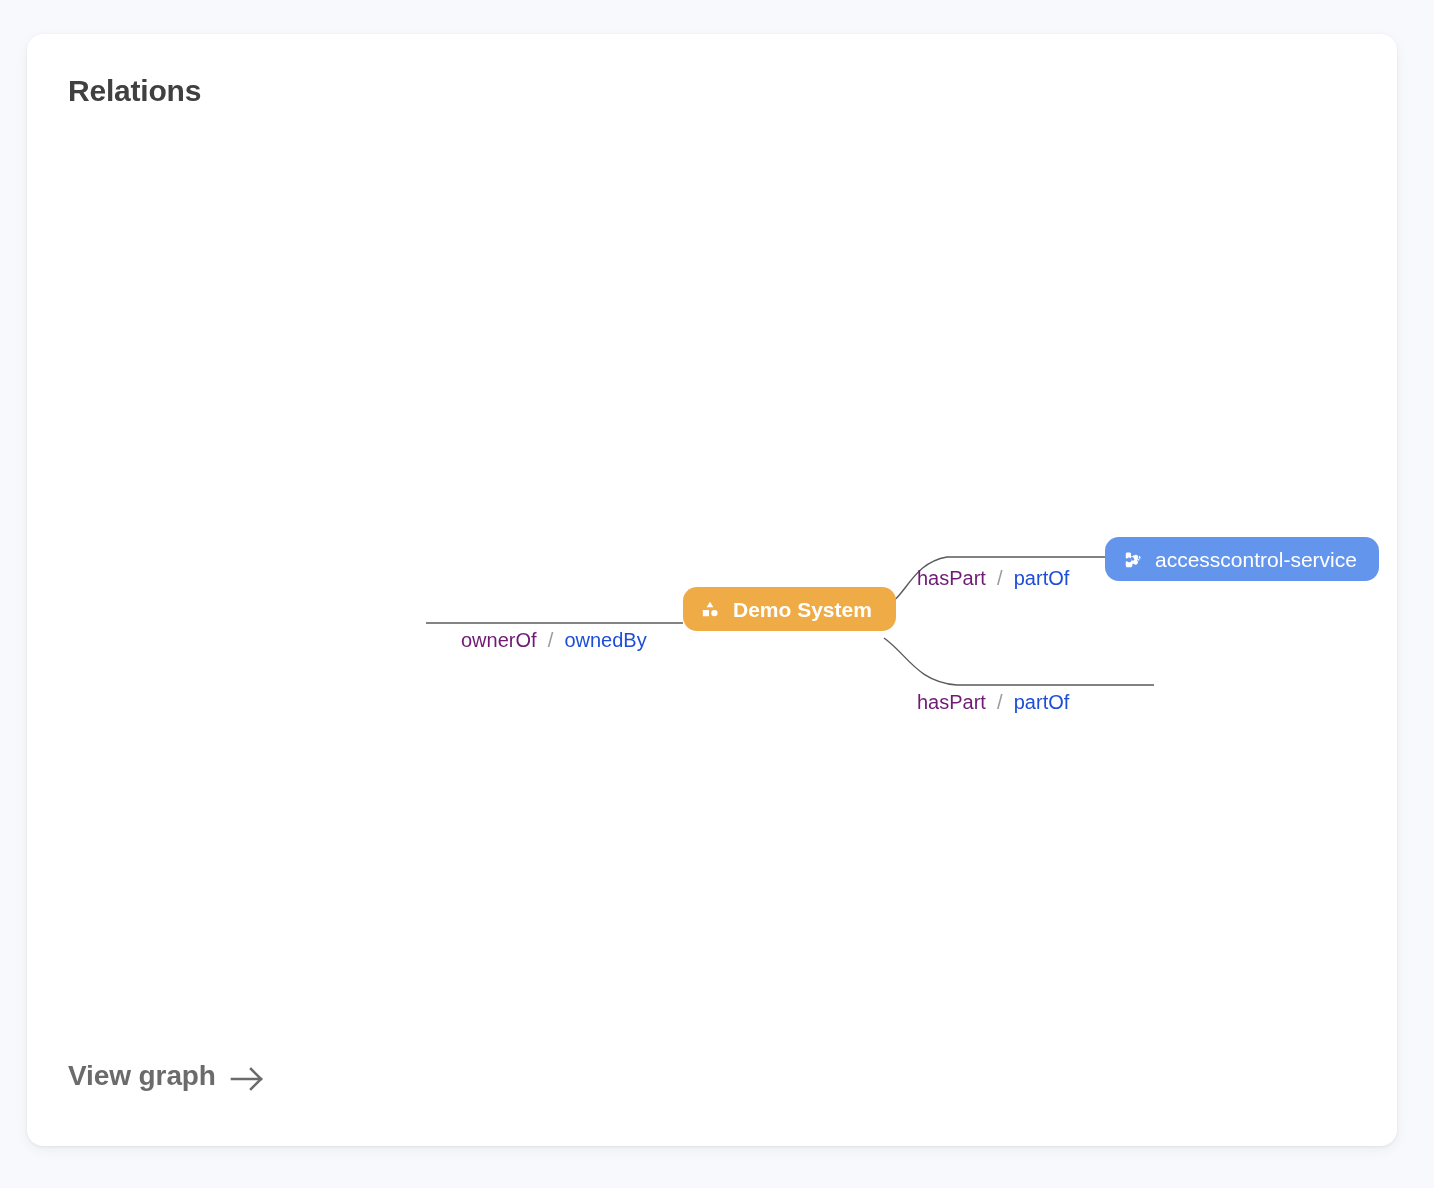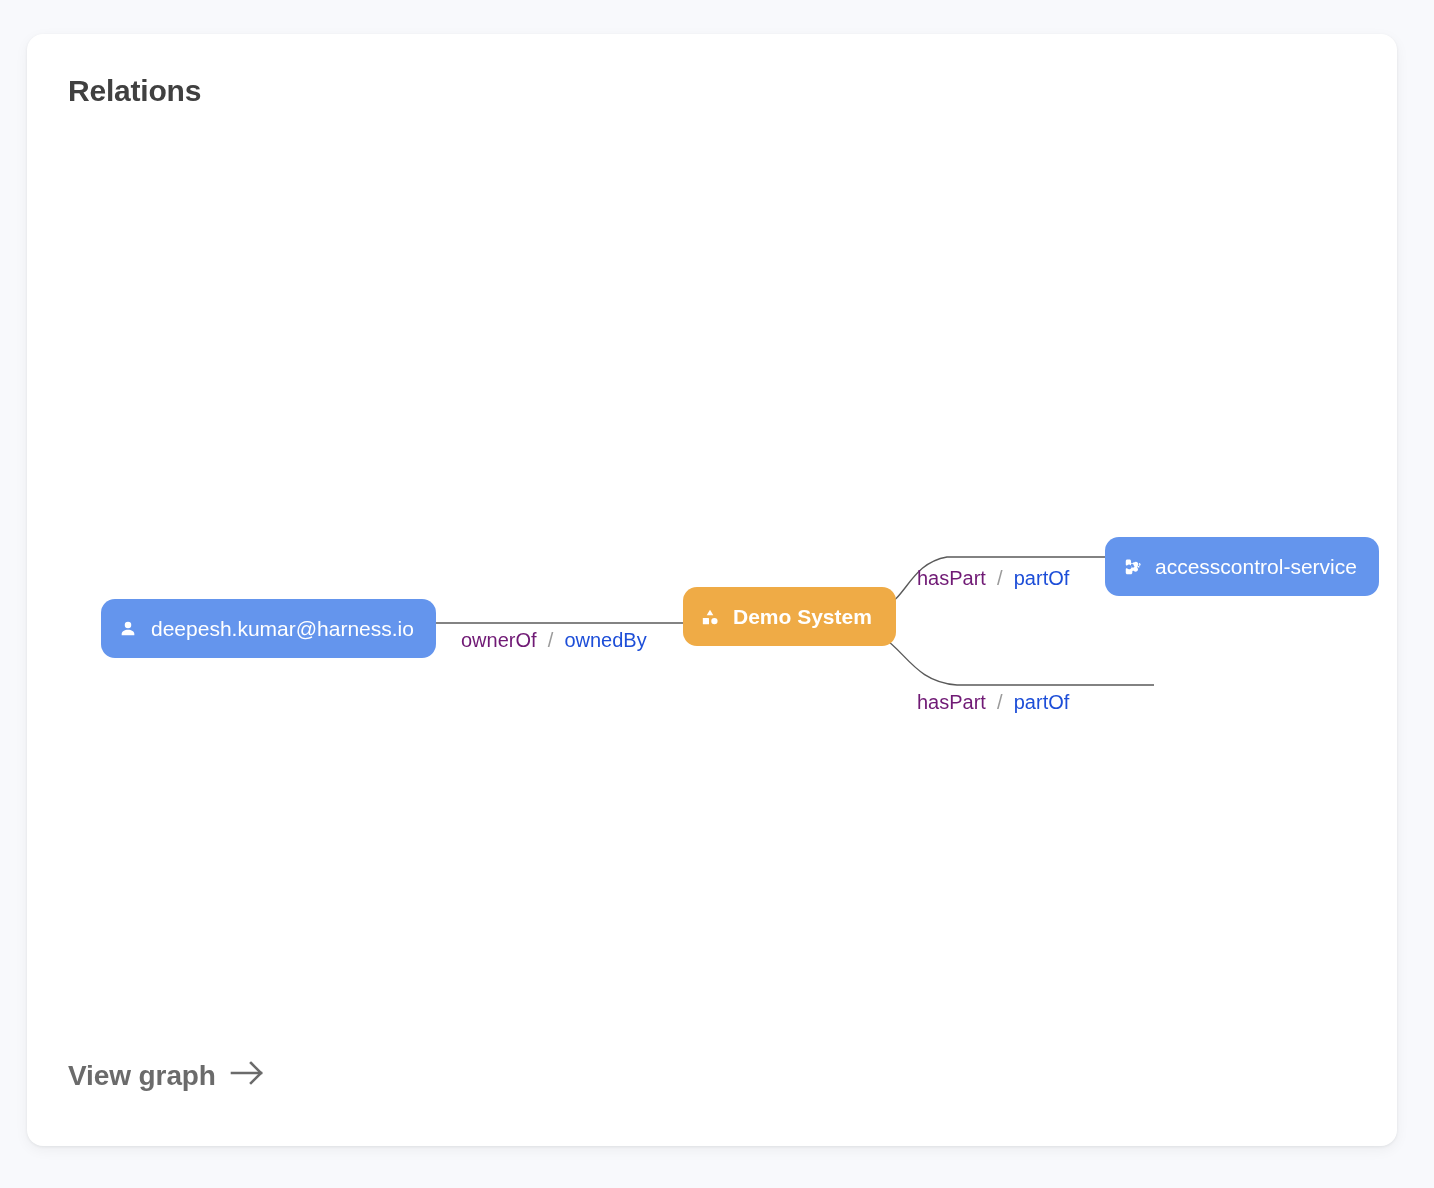--- a/index.html
+++ b/index.html
@@ -57,21 +57,21 @@
     width: 1370px;
     height: 930px;
     pointer-events: none;
   }
 
   
   .node {
     position: absolute;
     display: flex;
     align-items: center;
-    height: 59px;
+    height: 44px;
     border-radius: 14px;
     padding: 0 22px 0 16px;
     color: #ffffff;
     white-space: nowrap;
   }
 
   .node .node-icon {
     display: flex;
     align-items: center;
     justify-content: center;
@@ -129,21 +129,21 @@
   .edge-label-owner   { left: 434px; top: 516px; }
   .edge-label-haspart-top { left: 890px; top: 454px; }
   .edge-label-haspart-bottom { left: 890px; top: 578px; }
 
   
   .view-graph {
     position: absolute;
     left: 41px;
     top: 1026px;
     display: flex;
-    align-items: flex-start;
+    align-items: flex-end;
     gap: 14px;
     font-size: 28px;
     font-weight: bold;
     color: #6b6b6b;
     cursor: pointer;
     letter-spacing: -0.1px;
   }
   .view-graph .arrow-icon { display: flex; align-items: center; }
 </style>
 </head>
@@ -159,29 +159,20 @@
 
       <svg class="edge-layer" viewBox="0 0 1370 930" width="1370" height="930" xmlns="http://www.w3.org/2000/svg">
 
         <path d="M 399 509 L 656 509" fill="none" stroke="#5a5a5a" stroke-width="1.4"></path>
 
         <path d="M 857 494 C 880 482 885 449 920 443 L 1078 443" fill="none" stroke="#5a5a5a" stroke-width="1.4"></path>
 
         <path d="M 857 524 C 880 540 890 568 930 571 L 1127 571" fill="none" stroke="#5a5a5a" stroke-width="1.4"></path>
       </svg>
 
-      <div class="node node-user">
-        <span class="node-icon">
-          <svg width="20" height="20" viewBox="0 0 24 24" fill="#ffffff">
-            <circle cx="12" cy="7.2" r="3.9"></circle>
-            <path d="M12 13c-4.2 0-7.6 2.2-7.6 4.9V19.4h15.2v-1.5C19.6 15.2 16.2 13 12 13z"></path>
-          </svg>
-        </span>
-        <span class="node-label">deepesh.kumar@harness.io</span>
-      </div>
 
       <div class="node node-system">
         <span class="node-icon">
           <svg width="20" height="20" viewBox="0 0 24 24" fill="#ffffff">
             <path d="M12 3.2 L16 10 L8 10 Z"></path>
             <rect x="3.4" y="13.2" width="7.4" height="7.4" rx="0.6"></rect>
             <circle cx="17.3" cy="16.9" r="3.8"></circle>
           </svg>
         </span>
         <span class="node-label">Demo System</span>

